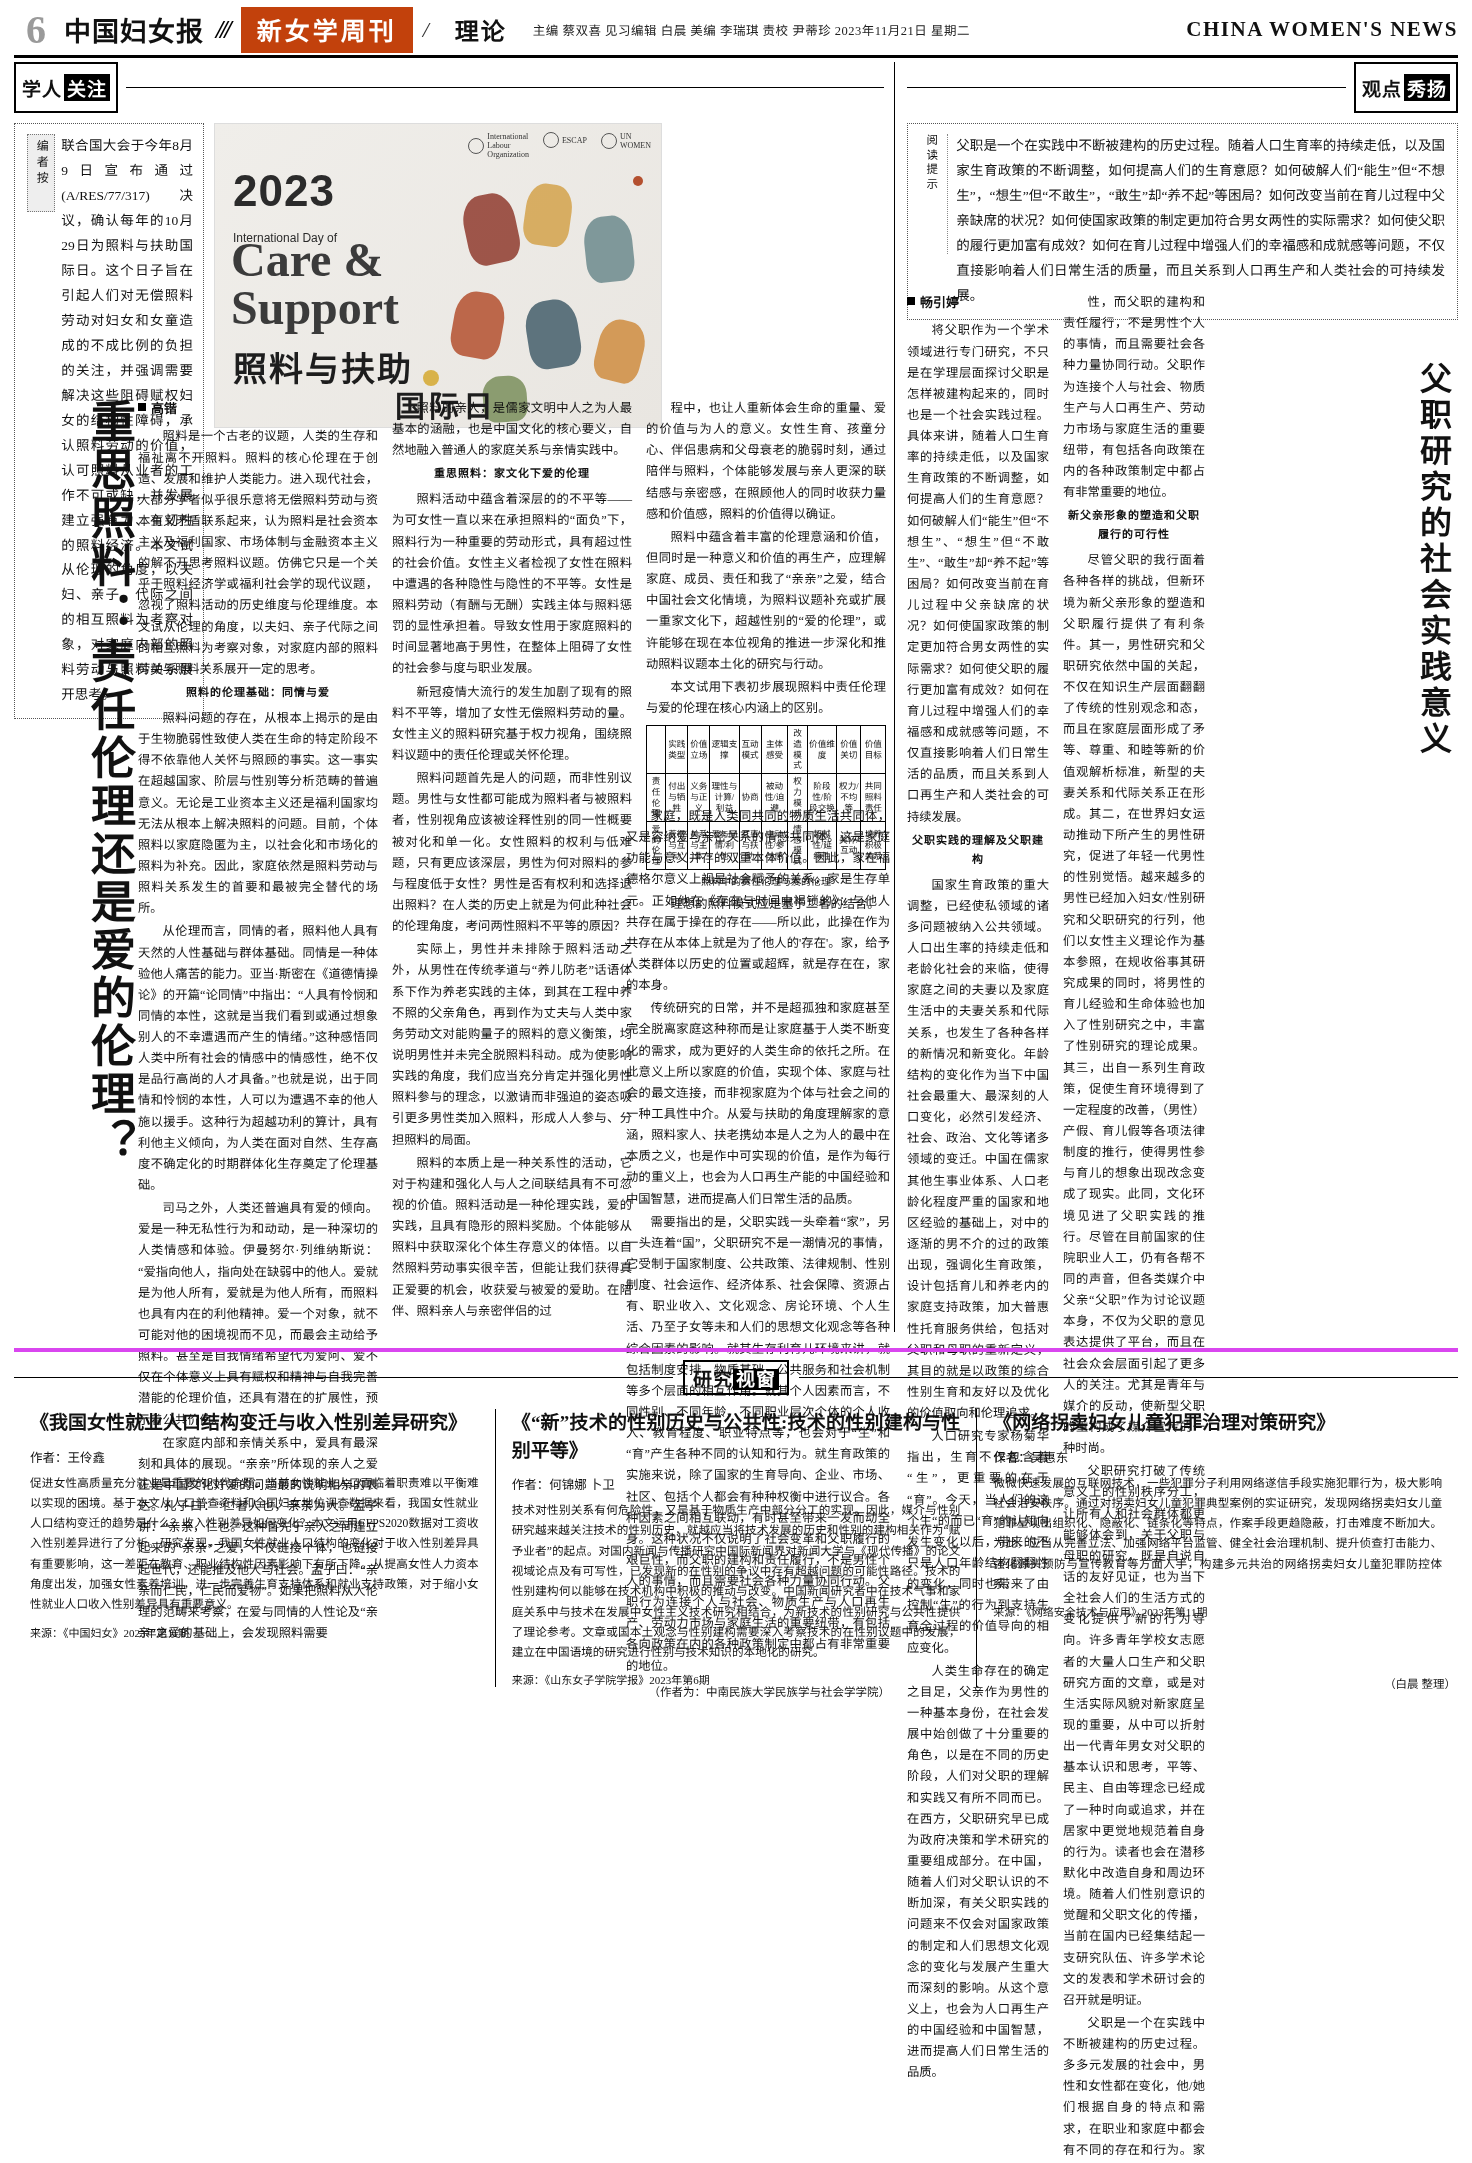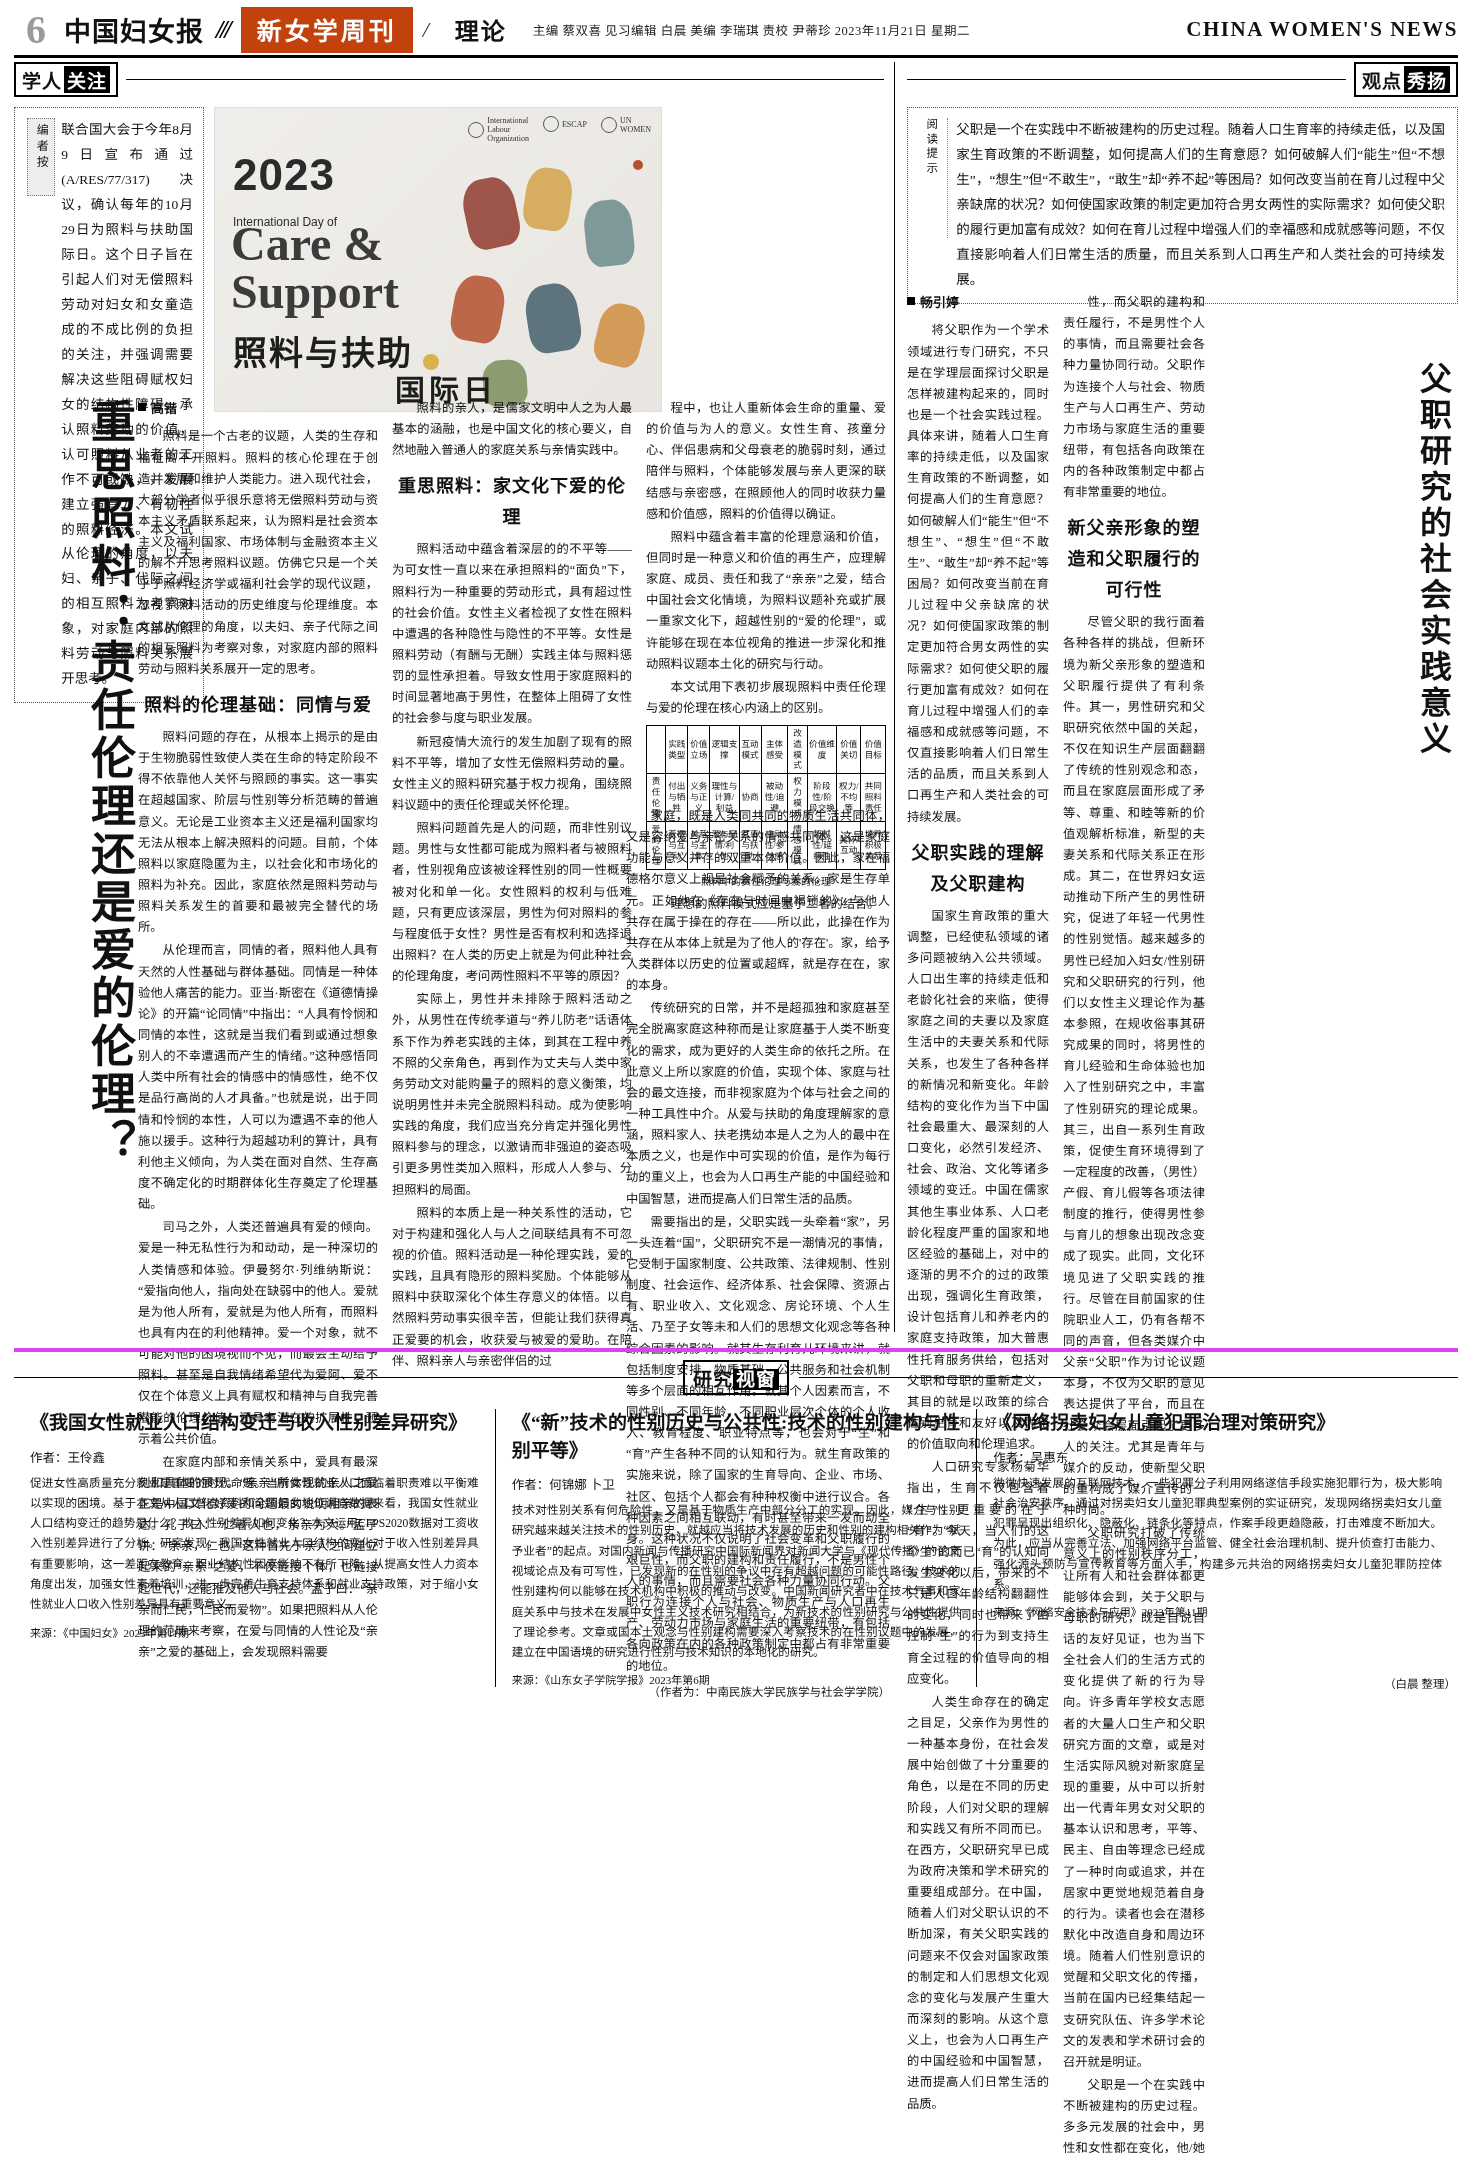--- a/index.html
+++ b/index.html
@@ -95,21 +95,21 @@
   .top-area { display:flex; height:1270px; }
   .left-area { width:880px; position:relative; padding-right:10px; }
   .right-area { width:564px; position:relative; border-left:1px solid #000; padding-left:12px; }
 
   
   .orn-head { display:flex; align-items:center; margin-bottom:10px; }
   .orn-head .box {
     border:2px solid #000;
     font-size:19px;
     font-weight:bold;
-    padding:2px 6px;
+    padding:10px 6px;
     letter-spacing:1px;
     display:flex; align-items:center;
   }
   .orn-head .box .hl { background:#000; color:#fff; padding:0 3px; margin-left:2px;}
   .orn-head .rule { flex:1; height:0; border-top:1.5px solid #000; margin-left:8px; }
   .orn-head .rule2 { flex:1; height:0; border-top:1.5px solid #000; margin-right:8px; }
 
   
   .intro-wrap { display:flex; gap:10px; }
   .intro-box {
@@ -210,22 +210,22 @@
     width:756px;
     height:930px;
     display:flex;
     gap:14px;
   }
   .col { width:240px; font-size:12.3px; line-height:1.72; text-align:justify; }
   .col p { margin:0 0 2px 0; text-indent:2em; }
   .byline { font-size:13px; font-weight:bold; margin-bottom:6px; }
   .byline .sq { display:inline-block; width:8px;height:8px;background:#000; margin-right:5px; vertical-align:2px;}
   .subhead {
-    font-size:18px; font-weight:bold; text-align:center;
-    margin:10px 0 6px 0; letter-spacing:1px;
+    font-size:11px; font-weight:bold; text-align:center;
+    margin:3px 0 6px 0; letter-spacing:1px;
   }
   .sig { text-align:right; font-size:11.5px; margin-top:6px; line-height:1.6;}
 
   
   .tbl-wrap { margin:6px 0 4px 0; }
   table.grid { border-collapse:collapse; width:100%; font-size:8.6px; line-height:1.25; }
   table.grid td, table.grid th {
     border:1px solid #000; padding:2px 1px; text-align:center; vertical-align:middle;
   }
   table.grid th { font-weight:normal; }

